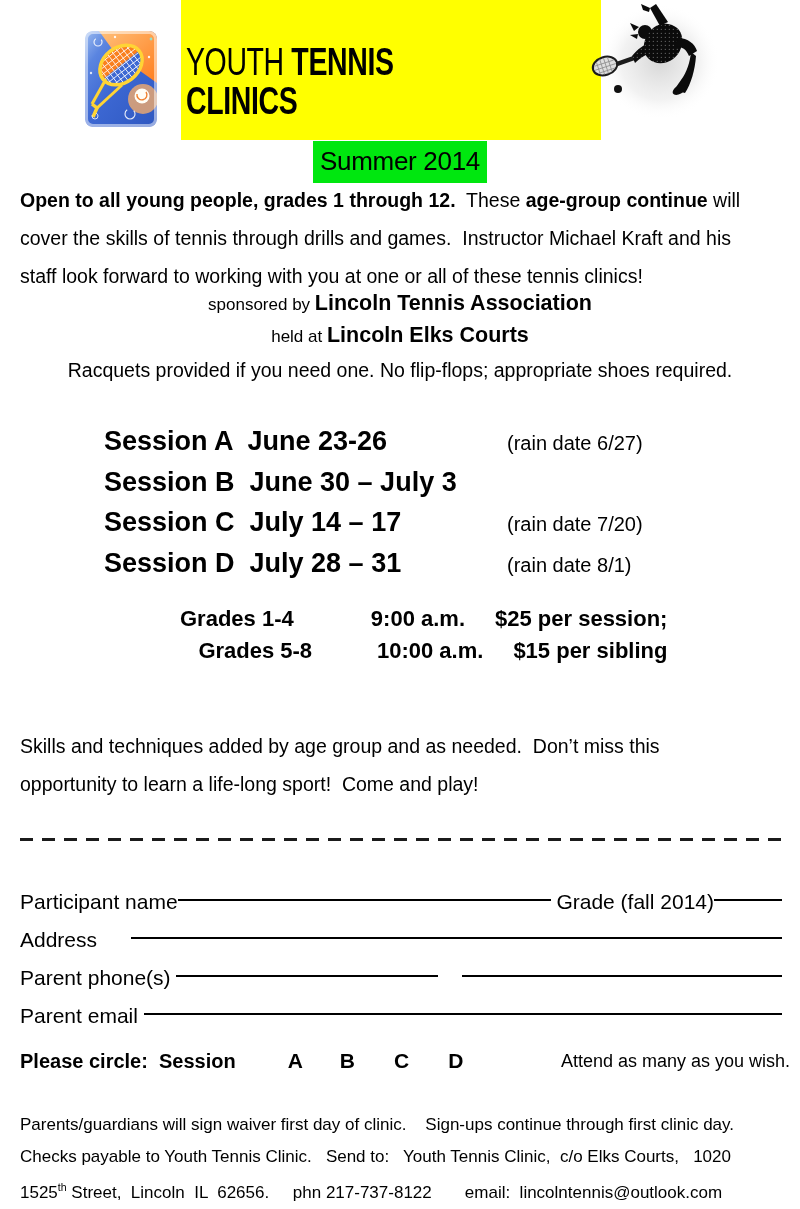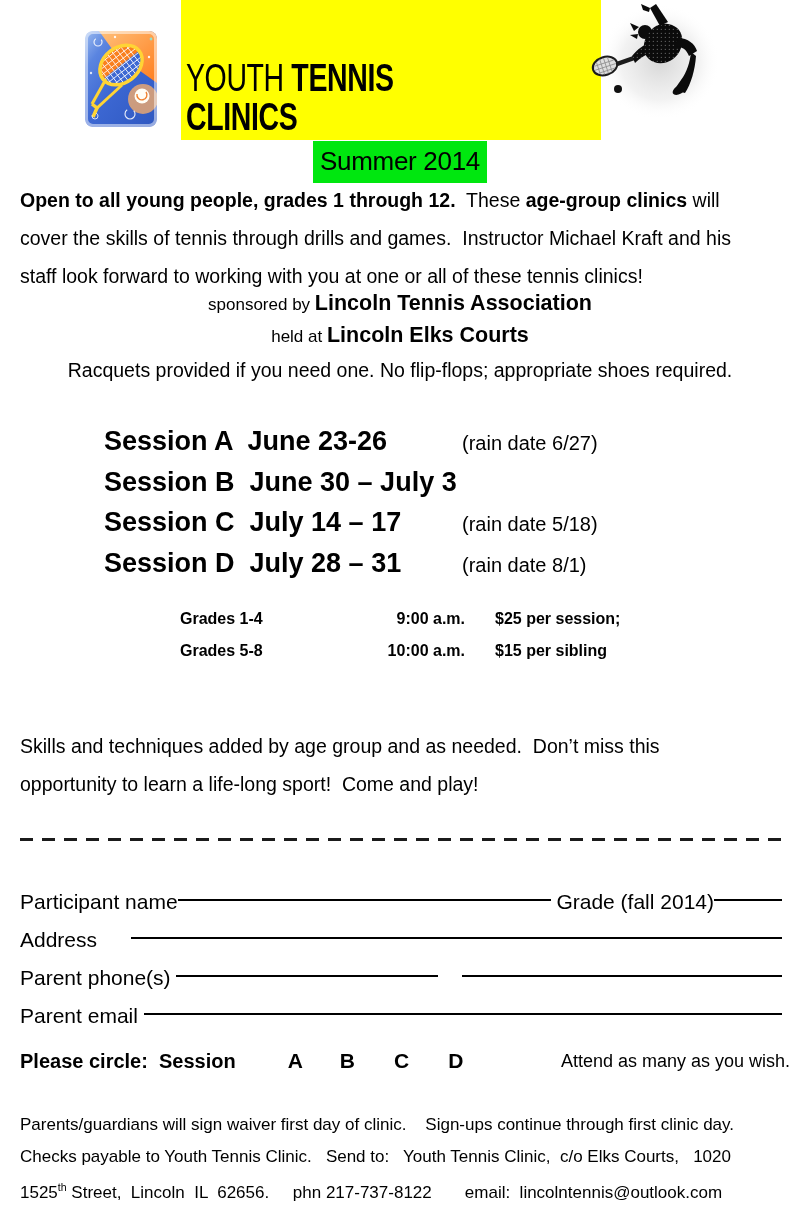--- a/index.html
+++ b/index.html
@@ -3,44 +3,44 @@
 <meta charset="utf-8">
 <style>
   html,body{margin:0;padding:0;background:#ffffff;}
   .page{position:relative;width:800px;height:1209px;background:#fff;overflow:hidden;
         font-family:"Liberation Sans",sans-serif;color:#000;}
   .page span,.page b,.page sup,.page .line{white-space:pre-wrap;}
   .abs{position:absolute;}
 
   
   .banner{left:181px;top:0;width:420px;height:140px;background:#ffff00;
-          display:flex;align-items:flex-end;padding:0 0 4px 5px;box-sizing:border-box;}
+          display:flex;align-items:flex-end;padding:0 0 20px 5px;box-sizing:border-box;}
   .title{font-size:39px;line-height:1;transform:scaleX(0.73);transform-origin:left bottom;
          letter-spacing:-0.5px;white-space:pre;}
   .title b{font-weight:bold;}
   .summer-row{left:0;top:141px;width:800px;text-align:center;}
   .summer{display:inline-block;background:#00e70f;color:#000;font-size:26px;
           padding:5px 7px 6px 7px;letter-spacing:-0.3px;}
 
   
   .intro{left:20px;top:181px;width:762px;font-size:19.5px;line-height:38px;}
   .centerline{left:0;width:800px;text-align:center;}
   .sm{font-size:17px;}
   .org{font-size:21.5px;font-weight:bold;}
   .note{font-size:19.5px;}
 
   
   .sessions{left:104px;top:423px;}
   .session-row{line-height:36.5px;}
   .sess{font-weight:bold;font-size:27px;display:inline-block;min-width:358px;}
-  .rain{font-size:20px;}
+  .rain{font-size:20px;margin-left:45px;}
 
   
   .schedule{left:180px;top:603px;}
-  .sched-row{line-height:31.5px;display:flex;font-weight:bold;font-size:16px;}
+  .sched-row{line-height:31.5px;display:flex;font-weight:bold;font-size:22px;justify-content:flex-end;}
   .sched-g{width:167px;}
   .sched-t{width:118px;text-align:right;}
   .sched-p{margin-left:30px;}
 
   .closing{left:20px;top:727px;width:762px;font-size:19.5px;line-height:38px;}
 
   .dashline{left:20px;top:838px;width:762px;height:3px;
     background:repeating-linear-gradient(to right,#1b1b1b 0 13px,transparent 13px 22px);}
 
   
@@ -166,37 +166,37 @@
     <path d="M90,38 C100,38 107,44 109,51 L101,56 C98,48 92,46 86,47 Z" fill="#0b0b0b"></path>
     <path d="M103,52 C102,62 99,72 93,80 L86,90 L97,93 C103,84 107,70 108,56 Z" fill="#0b0b0b"></path>
     <ellipse cx="91" cy="90" rx="7" ry="4" fill="#0b0b0b" transform="rotate(-30 91 90)"></ellipse>
   </svg>
 
   <div class="abs summer-row">
     <span class="summer">Summer 2014</span>
   </div>
 
   <div class="abs intro">
-    <div class="line"><b>Open to all young people, grades 1 through 12.</b><span>  These </span><b>age-group clinics</b><span> will</span></div>
+    <div class="line"><b>Open to all young people, grades 1 through 12.</b><span>  These </span><b>age-group continue</b><span> will</span></div>
     <div class="line">cover the skills of tennis through drills and games.  Instructor Michael Kraft and his</div>
     <div class="line">staff look forward to working with you at one or all of these tennis clinics!</div>
   </div>
 
   <div class="abs centerline" style="top:288px;line-height:30px;">
     <span class="sm">sponsored by </span><span class="org">Lincoln Tennis Association</span>
   </div>
   <div class="abs centerline" style="top:320px;line-height:30px;">
     <span class="sm">held at </span><span class="org">Lincoln Elks Courts</span>
   </div>
   <div class="abs centerline note" style="top:355px;line-height:30px;">Racquets provided if you need one.  No flip-flops; appropriate shoes required.</div>
 
   <div class="abs sessions">
     <div class="session-row"><b class="sess">Session A  June 23-26</b><span class="rain">(rain date 6/27)</span></div>
     <div class="session-row"><b class="sess">Session B  June 30 – July 3</b><span class="rain"></span></div>
-    <div class="session-row"><b class="sess">Session C  July 14 – 17</b><span class="rain">(rain date 5/18)</span></div>
+    <div class="session-row"><b class="sess">Session C  July 14 – 17</b><span class="rain">(rain date 7/20)</span></div>
     <div class="session-row"><b class="sess">Session D  July 28 – 31</b><span class="rain">(rain date 8/1)</span></div>
   </div>
 
   <div class="abs schedule">
     <div class="sched-row">
         <b class="sched-g">Grades 1-4</b>
         <b class="sched-t">9:00 a.m.</b>
         <b class="sched-p">$25 per session;</b>
       </div>
     <div class="sched-row">

